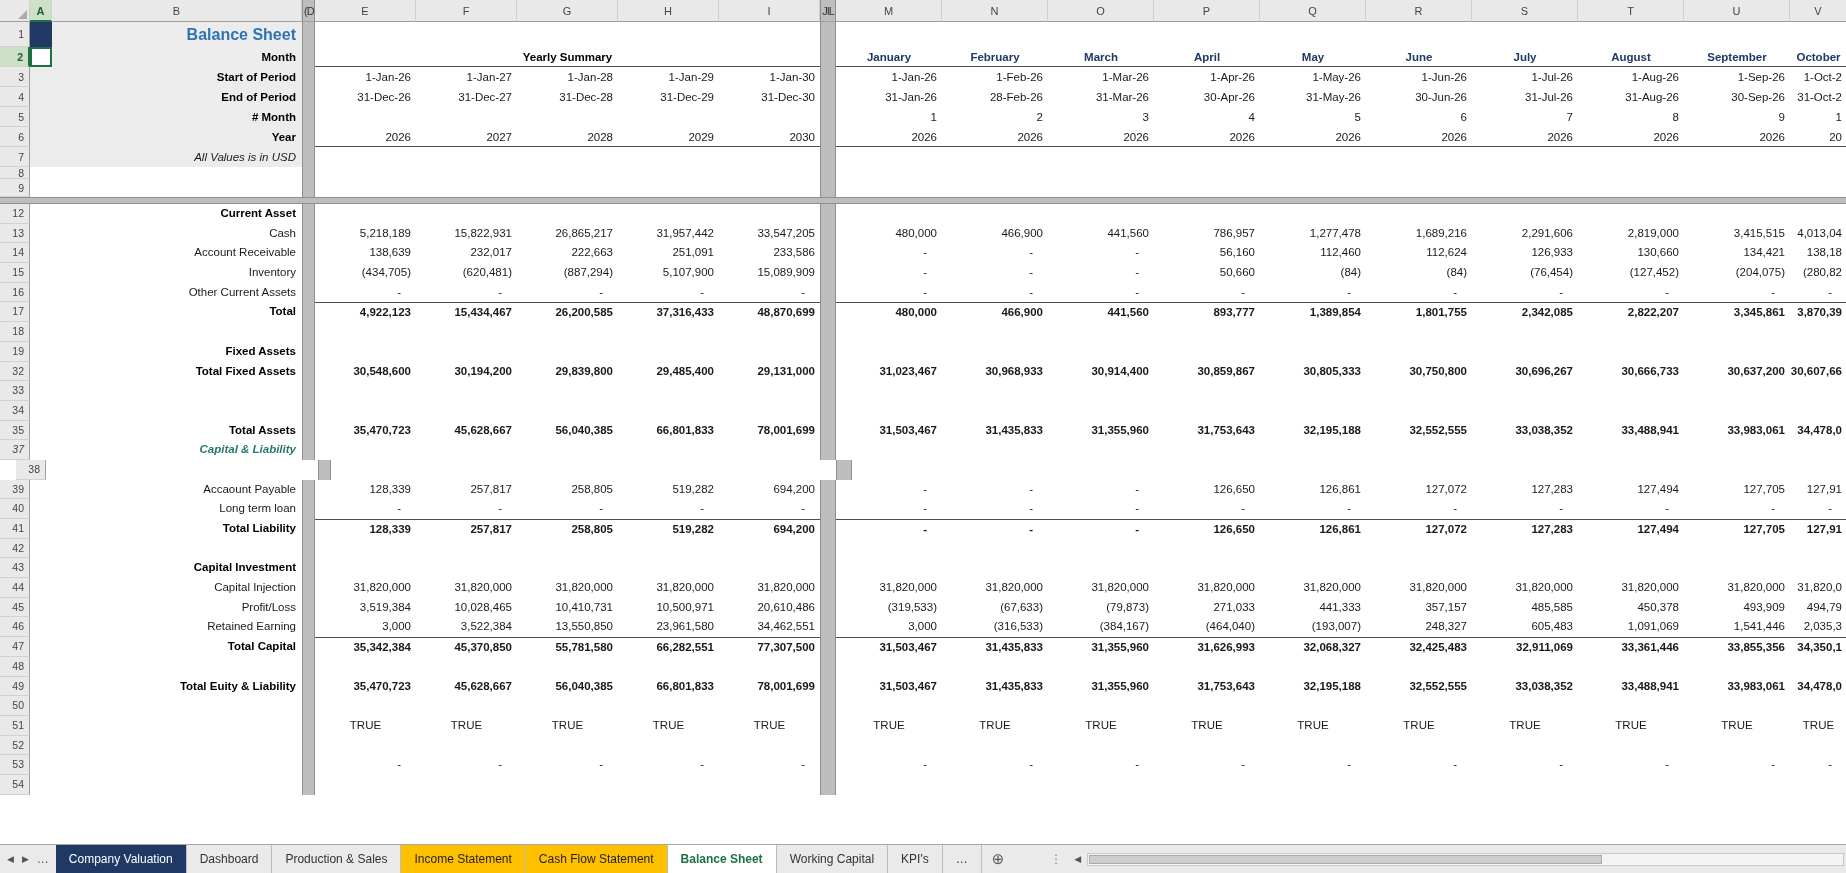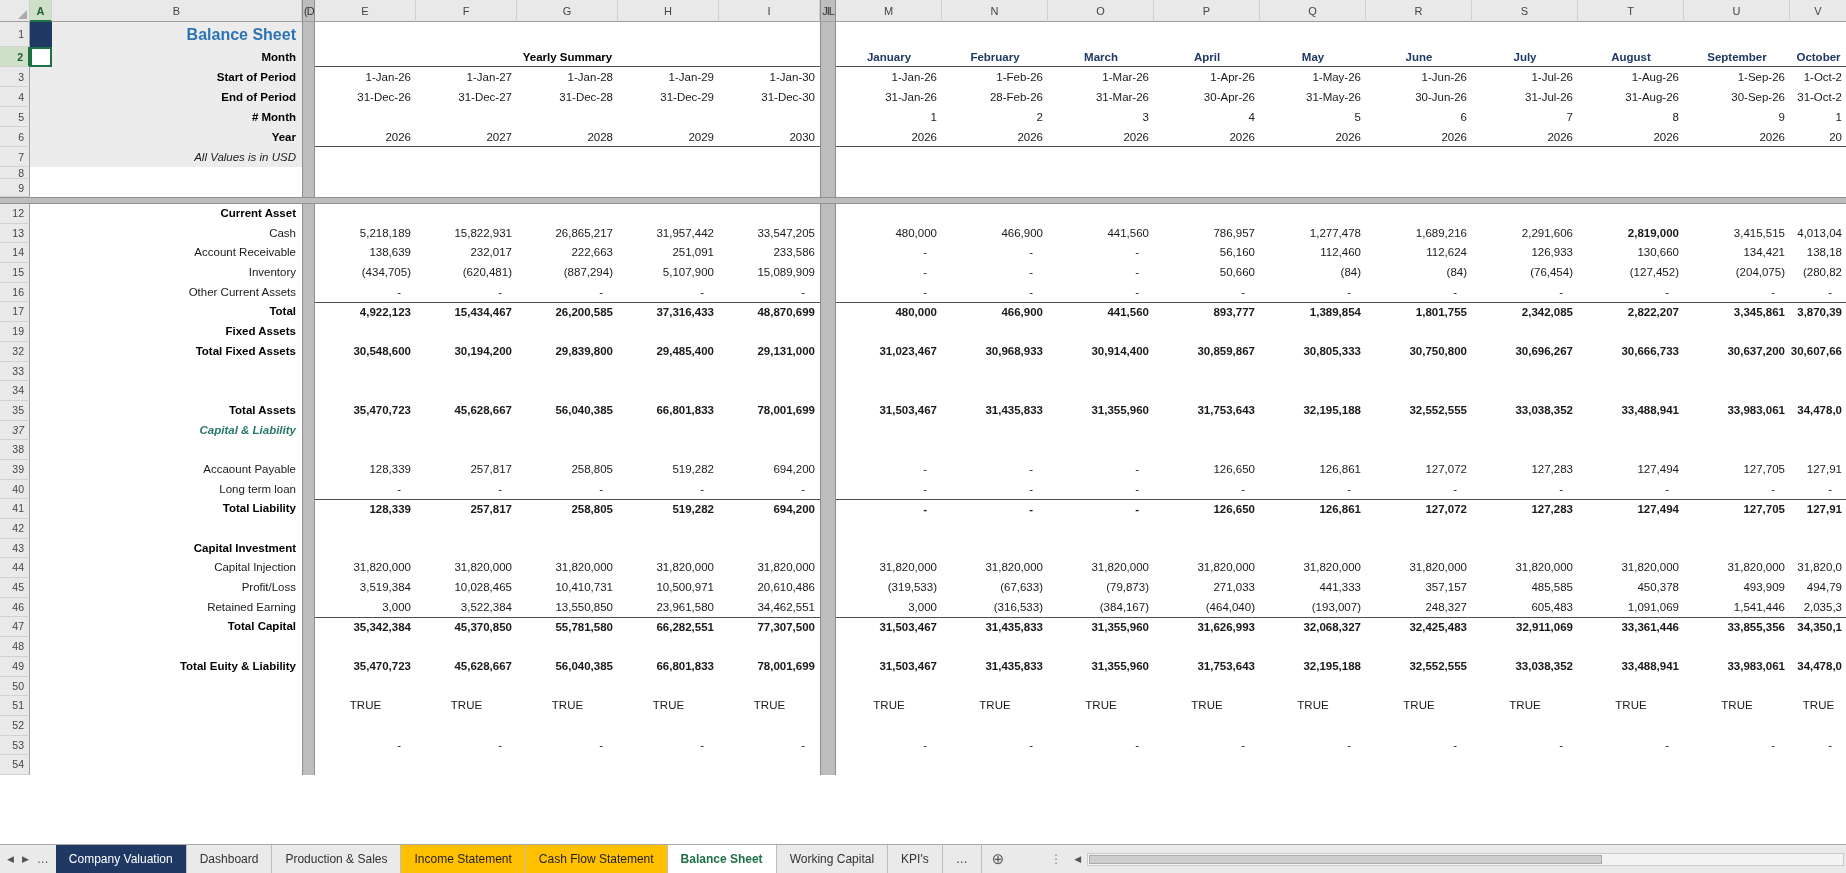--- a/index.html
+++ b/index.html
@@ -314,21 +314,21 @@
         <div class="c num" style="width: 101px;">31,957,442</div>
         <div class="c num" style="width: 101px;">33,547,205</div>
         <div class="c gapc" style="width: 16px;"></div>
         <div class="c num" style="width: 106px;">480,000</div>
         <div class="c num" style="width: 106px;">466,900</div>
         <div class="c num" style="width: 106px;">441,560</div>
         <div class="c num" style="width: 106px;">786,957</div>
         <div class="c num" style="width: 106px;">1,277,478</div>
         <div class="c num" style="width: 106px;">1,689,216</div>
         <div class="c num" style="width: 106px;">2,291,606</div>
-        <div class="c num" style="width: 106px; font-weight: bold;">2,819,000</div>
+        <div class="c num" style="width: 106px;">2,819,000</div>
         <div class="c num" style="width: 106px;">3,415,515</div>
         <div class="c num" style="width: 57px;">4,013,04</div>
       </div>
       <div class="row" style="height: 19.7px; line-height: 19.7px;">
         <div class="c rowhdr">14</div>
         <div class="c" style="width: 22px;"></div>
         <div class="c labelc " style="width: 250px;">Account Receivable</div>
         <div class="c gapc" style="width: 13px;"></div>
         <div class="c num" style="width: 101px;">138,639</div>
         <div class="c num" style="width: 101px;">232,017</div>
@@ -407,20 +407,42 @@
         <div class="c num b bt" style="width: 106px;">441,560</div>
         <div class="c num b bt" style="width: 106px;">893,777</div>
         <div class="c num b bt" style="width: 106px;">1,389,854</div>
         <div class="c num b bt" style="width: 106px;">1,801,755</div>
         <div class="c num b bt" style="width: 106px;">2,342,085</div>
         <div class="c num b bt" style="width: 106px;">2,822,207</div>
         <div class="c num b bt" style="width: 106px;">3,345,861</div>
         <div class="c num b bt" style="width: 57px;">3,870,39</div>
       </div>
       <div class="row" style="height: 19.7px; line-height: 19.7px;">
+        <div class="c rowhdr">18</div>
+        <div class="c" style="width: 22px;"></div>
+        <div class="c labelc " style="width: 250px;"></div>
+        <div class="c gapc" style="width: 13px;"></div>
+        <div class="c num" style="width: 101px;"></div>
+        <div class="c num" style="width: 101px;"></div>
+        <div class="c num" style="width: 101px;"></div>
+        <div class="c num" style="width: 101px;"></div>
+        <div class="c num" style="width: 101px;"></div>
+        <div class="c gapc" style="width: 16px;"></div>
+        <div class="c num" style="width: 106px;"></div>
+        <div class="c num" style="width: 106px;"></div>
+        <div class="c num" style="width: 106px;"></div>
+        <div class="c num" style="width: 106px;"></div>
+        <div class="c num" style="width: 106px;"></div>
+        <div class="c num" style="width: 106px;"></div>
+        <div class="c num" style="width: 106px;"></div>
+        <div class="c num" style="width: 106px;"></div>
+        <div class="c num" style="width: 106px;"></div>
+        <div class="c num" style="width: 57px;"></div>
+      </div>
+      <div class="row" style="height: 19.7px; line-height: 19.7px;">
         <div class="c rowhdr">19</div>
         <div class="c" style="width: 22px;"></div>
         <div class="c labelc boldl" style="width: 250px;">Fixed Assets</div>
         <div class="c gapc" style="width: 13px;"></div>
         <div class="c num" style="width: 101px;"></div>
         <div class="c num" style="width: 101px;"></div>
         <div class="c num" style="width: 101px;"></div>
         <div class="c num" style="width: 101px;"></div>
         <div class="c num" style="width: 101px;"></div>
         <div class="c gapc" style="width: 16px;"></div>
@@ -538,21 +560,21 @@
         <div class="c num" style="width: 106px;"></div>
         <div class="c num" style="width: 106px;"></div>
         <div class="c num" style="width: 106px;"></div>
         <div class="c num" style="width: 106px;"></div>
         <div class="c num" style="width: 106px;"></div>
         <div class="c num" style="width: 106px;"></div>
         <div class="c num" style="width: 106px;"></div>
         <div class="c num" style="width: 106px;"></div>
         <div class="c num" style="width: 57px;"></div>
       </div>
-      <div class="row" style="height: 19.7px; line-height: 19.7px;">
+      <div class="row" style="height: 19.7px; line-height: 19.7px; padding-left: 16px;">
         <div class="c rowhdr">38</div>
         <div class="c" style="width: 22px;"></div>
         <div class="c labelc " style="width: 250px;"></div>
         <div class="c gapc" style="width: 13px;"></div>
         <div class="c num" style="width: 101px;"></div>
         <div class="c num" style="width: 101px;"></div>
         <div class="c num" style="width: 101px;"></div>
         <div class="c num" style="width: 101px;"></div>
         <div class="c num" style="width: 101px;"></div>
         <div class="c gapc" style="width: 16px;"></div>

